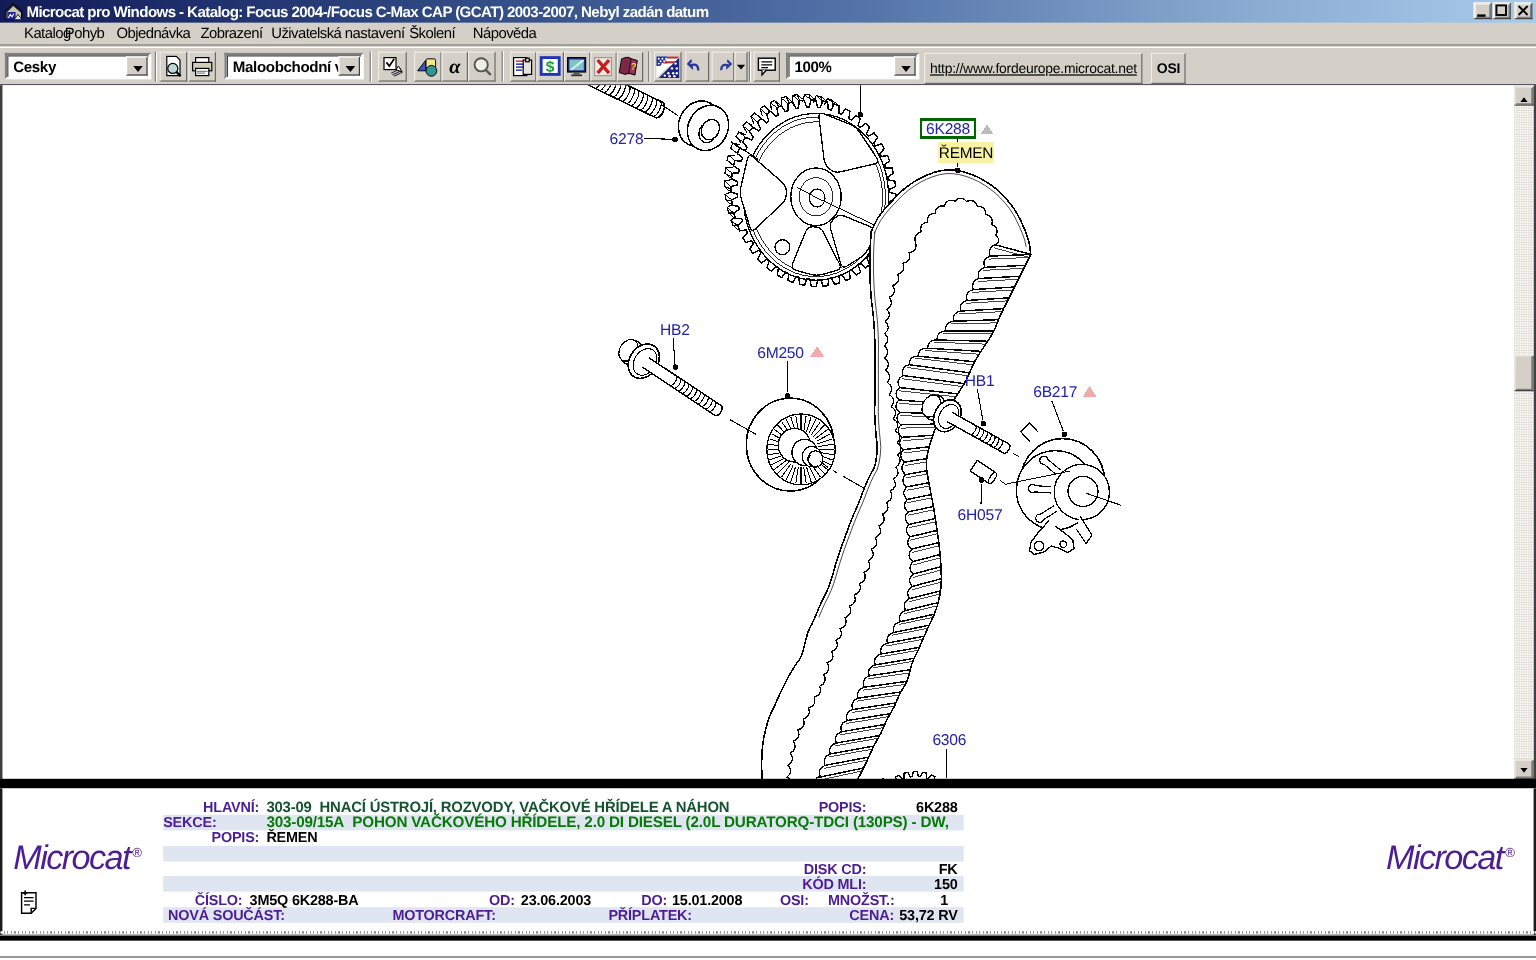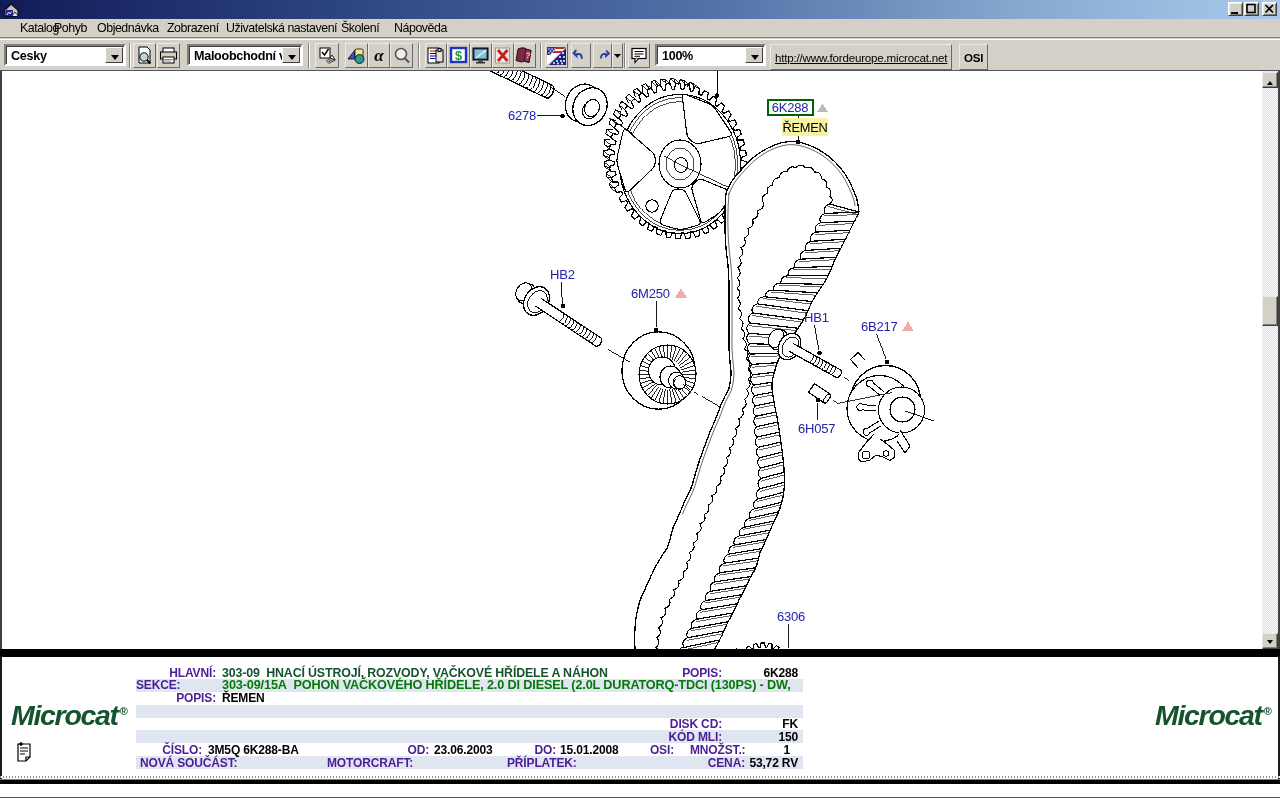--- a/index.html
+++ b/index.html
@@ -24,34 +24,35 @@
 .blackband1 { position:absolute; left:0; top:649px; width:1280px; height:8px; background:#000; }
 .dotline { position:absolute; height:2px; background:repeating-linear-gradient(90deg,#8a8a8a 0 1px,#fff 1px 3px); }
 .panel { position:absolute; left:0; top:657px; width:1280px; height:122px; background:#fff; border-left:2px solid #1a1a1a; border-right:2px solid #1a1a1a; }
 .blackband2 { position:absolute; left:0; top:779px; width:1280px; height:5px; background:#000; border-top:1px solid #808080; }
 .statusbar { position:absolute; left:0; top:784px; width:1280px; height:16px; background:#fff; }
 .row { position:absolute; left:136px; width:667px; height:13px; }
 .rowblue { background:#dfe5f1; }
 .lbl { position:absolute; font-size:12px; letter-spacing:-0.15px; font-weight:bold; color:#4c1d95; white-space:nowrap; }
 .val { position:absolute; font-size:12px; letter-spacing:-0.15px; font-weight:bold; color:#000; white-space:nowrap; }
 .bluetxt { color:#14532d; } .greentxt { color:#067a06; }
-.logo { position:absolute; font-size:28.5px; font-weight:bold; font-style:italic; color:#14532d; letter-spacing:-1.3px; }
+.logo { position:absolute; font-size:28.5px; font-weight:normal; font-style:italic; color:#4c1d95; letter-spacing:-1.3px; }
 .logo sup { font-size:11px; font-style:normal; margin-left:2px; }
 .leftborder { position:absolute; left:0; top:71px; width:2px; height:579px; background:#404040; }
 .rightborder { position:absolute; left:1278px; top:71px; width:2px; height:579px; background:#404040; }
 </style></head>
 <body>
 <div class="titlebar">
  <svg style="position:absolute;left:3px;top:1px" width="17" height="17" viewBox="0 0 17 17">
       <path d="M2,8 L8,2 L15,8 L15,15 L2,15 z" fill="#c8c4bc" stroke="#000"></path>
       <path d="M8,2 L15,8 L15,10 L8,4 L3,9 L2,8 z" fill="#1a1a1a"></path>
       <rect x="3" y="9" width="7" height="6" fill="#23238e"></rect>
       <path d="M4,14 l1.5,-3 1.5,2 1.5,-2.5" stroke="#fff" fill="none" stroke-width="0.9"></path>
       <path d="M9,15 l3,-4 3,4" fill="#e8e6e0" stroke="#000" stroke-width="0.7"></path>
     </svg>
+ <div class="txt">Microcat pro Windows - Katalog: Focus 2004-/Focus C-Max CAP (GCAT) 2003-2007, Nebyl zadán datum</div>
  <div class="wbtn" style="left:1228px"><svg width="13" height="12">
         <rect x="2" y="9" width="7" height="2" fill="#000"></rect>
       </svg></div>
  <div class="wbtn" style="left:1244px"><svg width="13" height="12">
         <rect x="2" y="1.5" width="8" height="8" fill="none" stroke="#000" stroke-width="1.6"></rect>
       </svg></div>
  <div class="wbtn" style="left:1262px"><svg width="13" height="12">
         <path d="M2.5,2 L10,9.5 M10,2 L2.5,9.5" stroke="#000" stroke-width="1.6"></path>
       </svg></div>
 </div>

